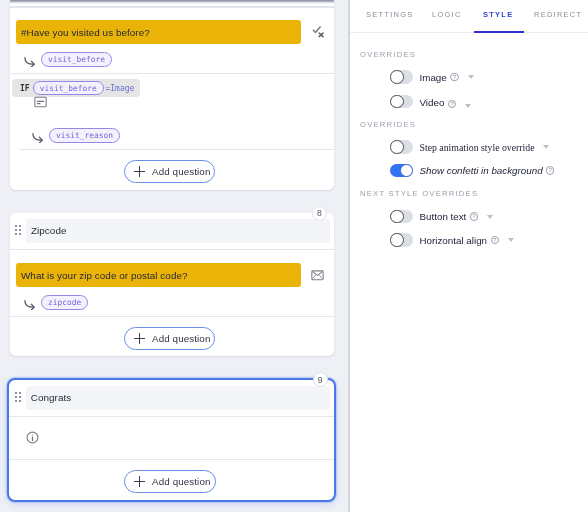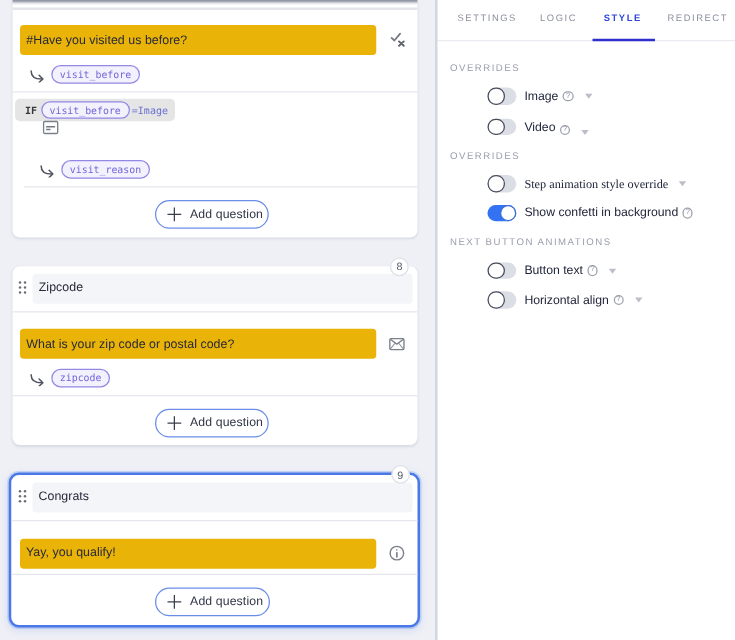--- a/index.html
+++ b/index.html
@@ -186,21 +186,20 @@
           <i style="left:0;top:1.2px"></i>
             <i style="left:4.5px;top:1.2px"></i>
           <i style="left:0;top:5.5px"></i>
             <i style="left:4.5px;top:5.5px"></i>
           <i style="left:0;top:9.8px"></i>
             <i style="left:4.5px;top:9.8px"></i>
         </span>
         <div class="head-field" data-name="step-title-field">Congrats</div>
       </div>
       <div class="q-row" style="left:6.5px;right:0;top:50.5px;" data-name="question-row">
-        <div class="q-field" data-name="question-text-field">Yay, you qualify!</div>
         <div class="q-icon" data-name="info-icon">
           <svg width="13" height="13" viewBox="0 0 13 13" fill="none">
             <circle cx="6.5" cy="6.5" r="5.4" stroke="#7c808a" stroke-width="1.15"></circle>
             <path d="M6.5 6.2 V9.5" stroke="#6c707a" stroke-width="1.2" stroke-linecap="round"></path>
             <circle cx="6.5" cy="4.0" r="0.62" fill="#6c707a"></circle>
           </svg>
         </div>
       </div>
       <div class="divider" style="position:absolute;left:0;right:0;top:79px;" data-name="section-divider"></div>
       <div class="addq-wrap" style="position:absolute;left:0;right:0;top:89.5px;" data-name="add-question-wrap">
@@ -241,29 +240,29 @@
     </div>
 
     <div class="sect" style="top:120px;" data-name="section-heading-animations">OVERRIDES</div>
     <div class="row" style="top:140px;" data-name="setting-row-step-animation">
       <span class="sw off" data-name="toggle-step-animation">
           <span class="knob"></span>
         </span>
       <span class="rowlabel" style="margin-left:6.5px;font-family:Liberation Serif, serif;" data-name="setting-label-step-animation">Step animation style override</span>
       <span class="caret" style="margin-left:8px;" data-name="chevron-down-icon"></span>
     </div>
-    <div class="row" style="top:163.5px;" data-name="setting-row-confetti">
+    <div class="row" style="top:163.5px;font-style:italic;" data-name="setting-row-confetti">
       <span class="sw on" data-name="toggle-confetti">
           <span class="knob"></span>
         </span>
       <span class="rowlabel" style="margin-left:6.5px;" data-name="setting-label-confetti">Show confetti in background</span>
       <span class="qmark" style="margin-left:3.5px;" data-name="help-icon">?</span>
     </div>
 
-    <div class="sect" style="top:189px;" data-name="section-heading-next-button">NEXT BUTTON ANIMATIONS</div>
+    <div class="sect" style="top:189px;" data-name="section-heading-next-button">NEXT STYLE OVERRIDES</div>
     <div class="row" style="top:209.5px;" data-name="setting-row-button-text">
       <span class="sw off" data-name="toggle-button-text">
           <span class="knob"></span>
         </span>
       <span class="rowlabel" style="margin-left:6.5px;" data-name="setting-label-button-text">Button text</span>
       <span class="qmark" style="margin-left:3.5px;" data-name="help-icon">?</span>
       <span class="caret" style="margin-left:9px;" data-name="chevron-down-icon"></span>
     </div>
     <div class="row" style="top:233px;" data-name="setting-row-horizontal-align">
       <span class="sw off" data-name="toggle-horizontal-align">

